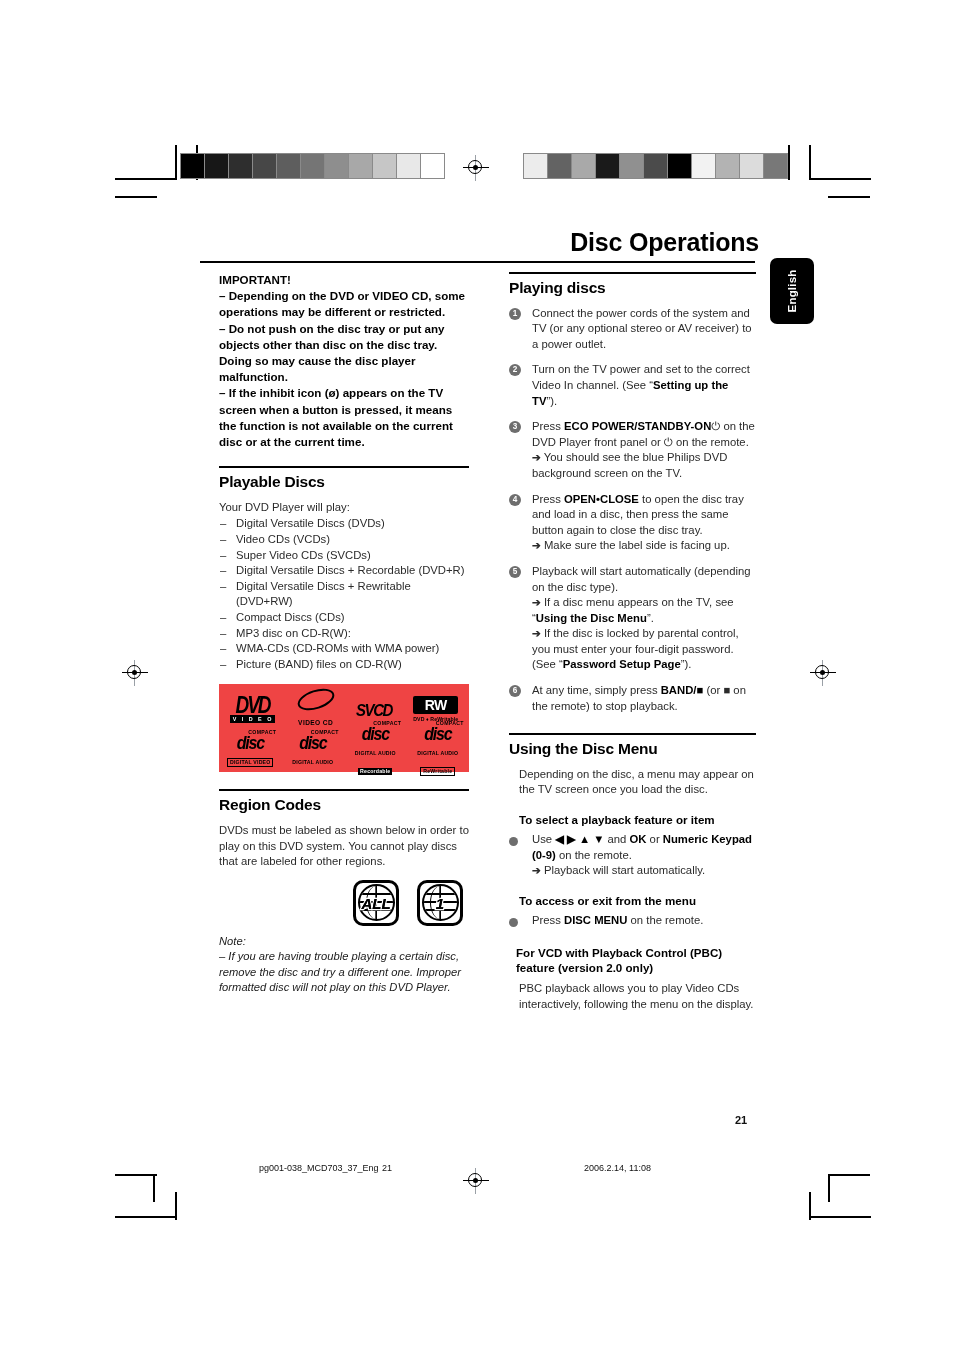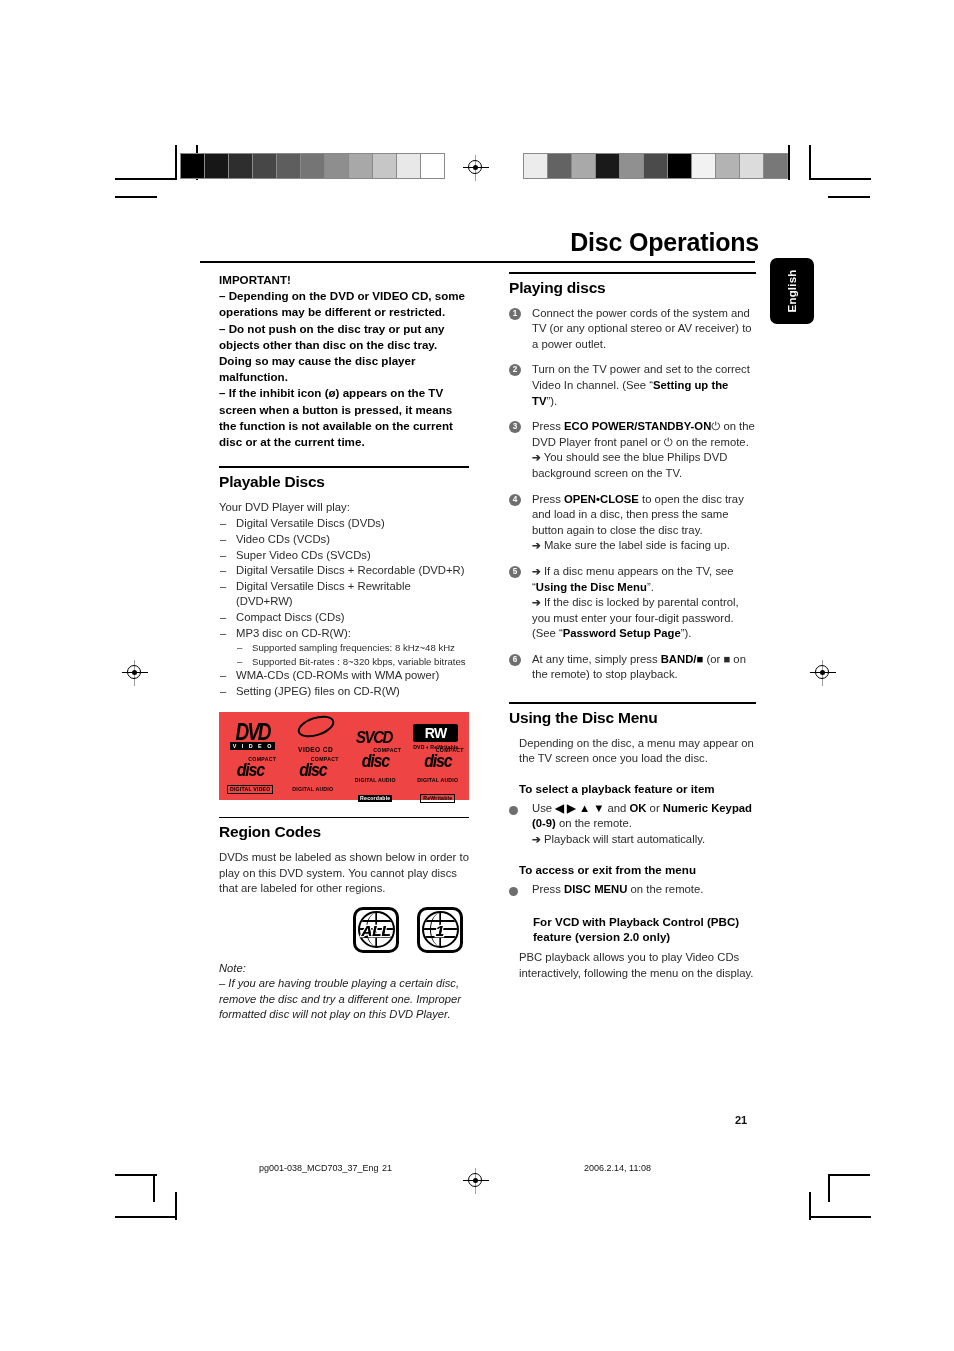--- a/index.html
+++ b/index.html
@@ -253,27 +253,23 @@
 
     <ul class="dash">
       <li>Digital Versatile Discs (DVDs)</li>
       <li>Video CDs (VCDs)</li>
       <li>Super Video CDs (SVCDs)</li>
       <li>Digital Versatile Discs + Recordable (DVD+R)</li>
       <li>Digital Versatile Discs + Rewritable (DVD+RW)</li>
       <li>Compact Discs (CDs)</li>
       <li>
         <span>MP3 disc on CD-R(W):</span>
-        <ul class="dash2">
-          <li>Supported sampling frequencies: 8 kHz~48 kHz</li>
-          <li>Supported Bit-rates : 8~320 kbps, variable bitrates</li>
-        </ul>
       </li>
       <li>WMA-CDs (CD-ROMs with  WMA power)</li>
-      <li>Setting (JPEG) files on CD-R(W)</li>
+      <li>Picture (BAND) files on CD-R(W)</li>
     </ul>
 
     <div class="logo-panel">
       <div class="logo-row r1">
         <div class="lg lg-dvd">
           <span class="w">DVD</span>
           <span class="u">V I D E O</span>
         </div>
         <div class="lg lg-vcd">
           <div class="ell"></div>
@@ -371,20 +367,21 @@
       </li>
 
       <li>
         <span class="num">4</span>
         <span>Press </span><b>OPEN•CLOSE</b><span> to open the disc tray and load in a disc, then press the same button again to close the disc tray.</span>
         <span class="arrow-line"><span class="arr">➔</span> <span>Make sure the label side is facing up.</span></span>
       </li>
 
       <li>
         <span class="num">5</span>
+        <span>Playback will start automatically (depending on the disc type).</span>
         <span class="arrow-line"><span class="arr">➔</span> If a disc menu appears on the TV, see “<b>Using the Disc Menu</b>”.</span>
         <span class="arrow-line"><span class="arr">➔</span> If the disc is locked by parental control, you must enter your four-digit password. (See “<b>Password Setup Page</b>”).</span>
       </li>
 
       <li>
         <span class="num">6</span>
         <span>At any time, simply press </span><b>BAND/■</b><span> (or ■  on the remote) to stop playback.</span>
       </li>
     </ol>
 
@@ -401,21 +398,21 @@
       </li>
     </ul>
 
     <h3 class="subhead" style="margin-left:10px;">To access or exit from the menu</h3>
     <ul class="bullet">
       <li>
         <span>Press </span><b>DISC MENU</b><span> on the remote.</span>
       </li>
     </ul>
 
-    <h3 class="subhead" style="margin-left:24px;margin-top:17px;">For VCD with Playback Control (PBC) feature (version 2.0 only)</h3>
+    <h3 class="subhead" style="margin-left:7px;margin-top:17px;">For VCD with Playback Control (PBC) feature (version 2.0 only)</h3>
     <p class="body" style="margin:6px 0 0 10px;">PBC playback allows you to play Video CDs interactively, following the menu on the display.</p>
   </div>
 
   <div class="pageno">21</div>
 
   <div class="footer">
     <span class="f1">pg001-038_MCD703_37_Eng</span>
     <span class="f2">21</span>
     <span class="f3">2006.2.14, 11:08</span>
   </div>

